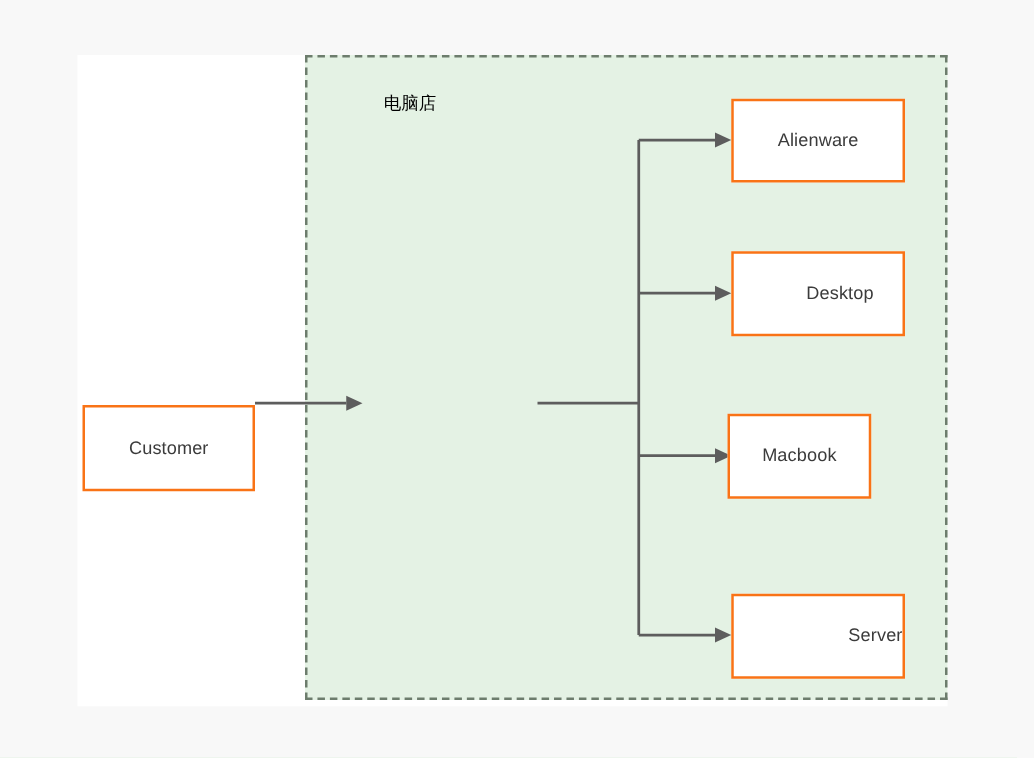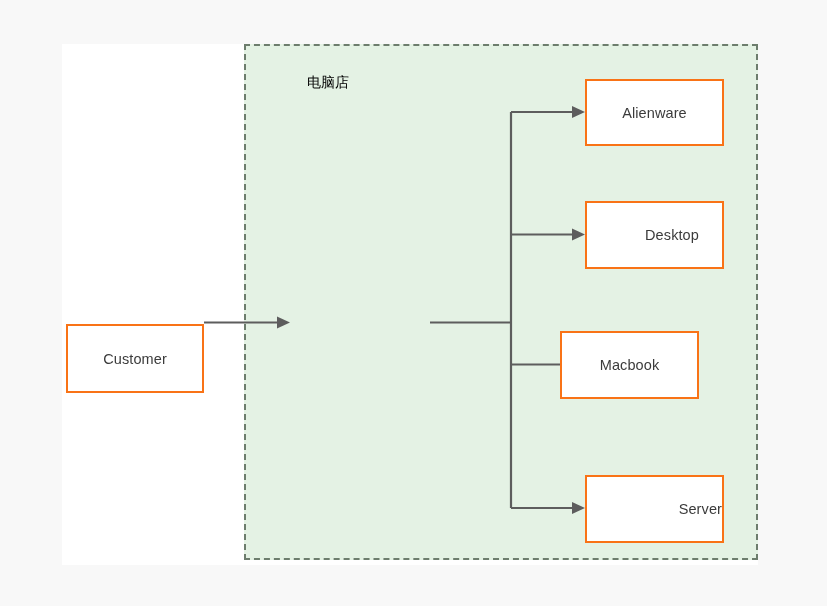--- a/index.html
+++ b/index.html
@@ -58,21 +58,21 @@
     justify-content: center;
     color: #3b3b3b;
     font-size: 14.5px;
     letter-spacing: .1px;
     white-space: nowrap;
   }
   #node-customer      { left: 66px;  top: 288px; width: 138px; height: 69px; margin-top: 36px; }
   #node-shopassistant { left: 290px; top: 288px; width: 140px; height: 69px; }
   #node-alienware     { left: 585px; top: 79px;  width: 139px; height: 67px; }
   #node-desktop       { left: 585px; top: 201px; width: 139px; height: 68px; padding-left: 35px; }
-  #node-macbook       { left: 560px; top: 331px; width: 139px; height: 68px; }
+  #node-macbook       { left: 582px; top: 331px; width: 115px; height: 68px; }
   #node-server        { left: 585px; top: 475px; width: 139px; height: 68px; justify-content: flex-end; }
 
   
   #edges {
     position: absolute;
     left: 0; top: 0;
     width: 827px;
     height: 606px;
     pointer-events: none;
   }

